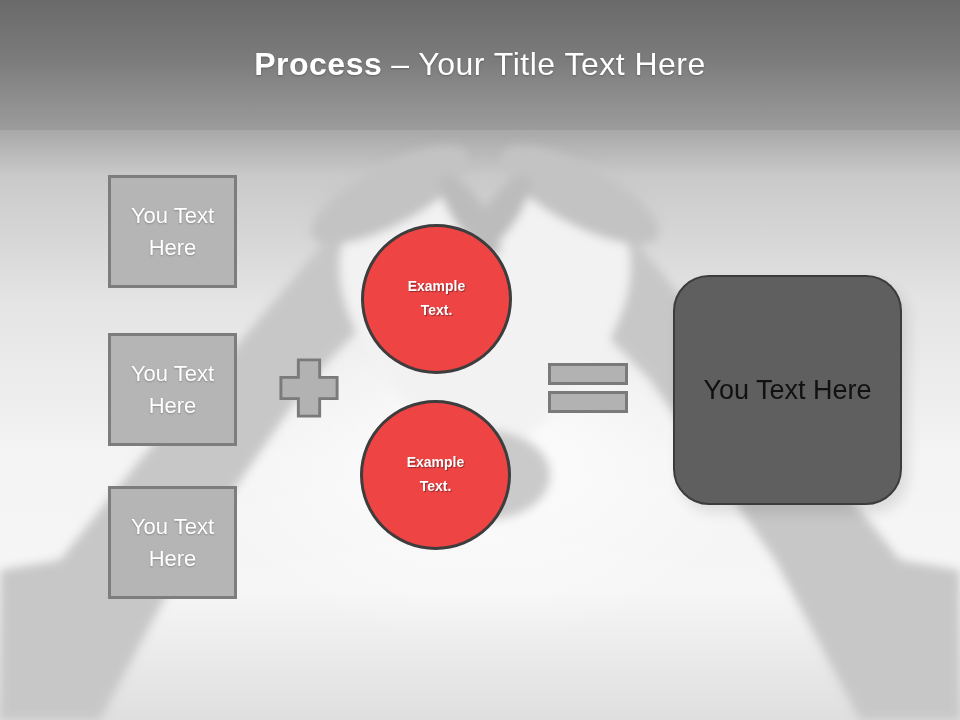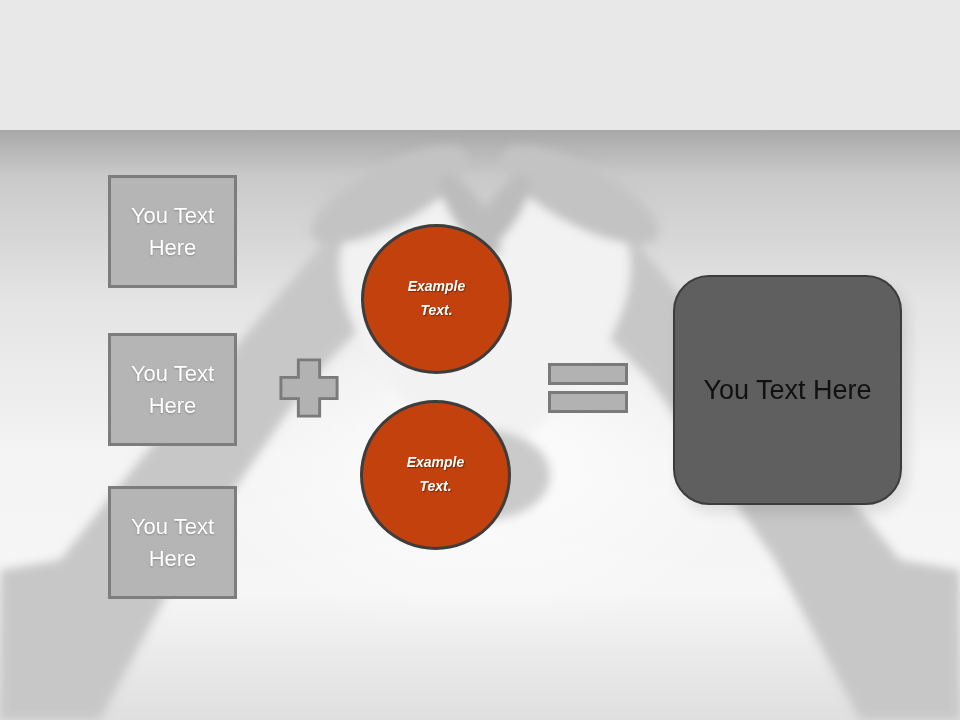--- a/index.html
+++ b/index.html
@@ -41,23 +41,23 @@
   
   .plus{position:absolute;left:278px;top:357px;width:62px;height:62px;}
   .eqbar{
     position:absolute;left:548px;width:80px;height:22px;box-sizing:border-box;
     background:#b2b2b2;border:3px solid #7a7a7a;
   }
   .eq1{top:363px}.eq2{top:391px}
   
   .circle{
     position:absolute;width:151px;height:150px;border-radius:50%;box-sizing:border-box;
-    background:#c2410c;border:3px solid #3d3d3d;
+    background:#ef4444;border:3px solid #3d3d3d;
     display:flex;align-items:center;justify-content:center;text-align:center;
-    color:#fff;font-size:14px;font-weight:700;font-style:italic;line-height:1.7;
+    color:#fff;font-size:14px;font-weight:700;line-height:1.7;
     text-shadow:1px 1px 1px rgba(0,0,0,.4);
   }
   .circle .lbl{width:80px;}
   .c1{left:361px;top:224px}.c2{left:360px;top:400px}
   
   .result{
     position:absolute;left:673px;top:275px;width:229px;height:230px;box-sizing:border-box;
     background:#5f5f5f;border:2px solid #3c3c3c;border-radius:36px;
     display:flex;align-items:center;justify-content:center;text-align:center;
     color:#111;font-size:27px;white-space:nowrap;
@@ -82,20 +82,25 @@
         <path d="M485,100 C460,45 370,35 345,105 C325,160 360,250 485,340 C610,250 645,160 625,105 C600,35 510,45 485,100 Z" fill="#f2f2f2"></path>
         <ellipse cx="485" cy="345" rx="65" ry="45" fill="#cacaca"></ellipse>
         <ellipse cx="390" cy="65" rx="88" ry="30" fill="#c3c3c3" transform="rotate(-28 390 65)"></ellipse>
         <ellipse cx="580" cy="65" rx="88" ry="30" fill="#c3c3c3" transform="rotate(28 580 65)"></ellipse>
         <ellipse cx="470" cy="85" rx="48" ry="16" fill="#bcbcbc" transform="rotate(55 470 85)"></ellipse>
         <ellipse cx="500" cy="85" rx="48" ry="16" fill="#bcbcbc" transform="rotate(-55 500 85)"></ellipse>
       </g>
     </svg>
   </div>
 
+  <div class="header">
+    <div class="title">
+      <span class="emph">Process</span><span class="rest">– Your Title Text Here</span>
+    </div>
+  </div>
 
   <div class="sq sq1">
     <span class="lbl">You Text Here</span>
   </div>
   <div class="sq sq2">
     <span class="lbl">You Text Here</span>
   </div>
   <div class="sq sq3">
     <span class="lbl">You Text Here</span>
   </div>

